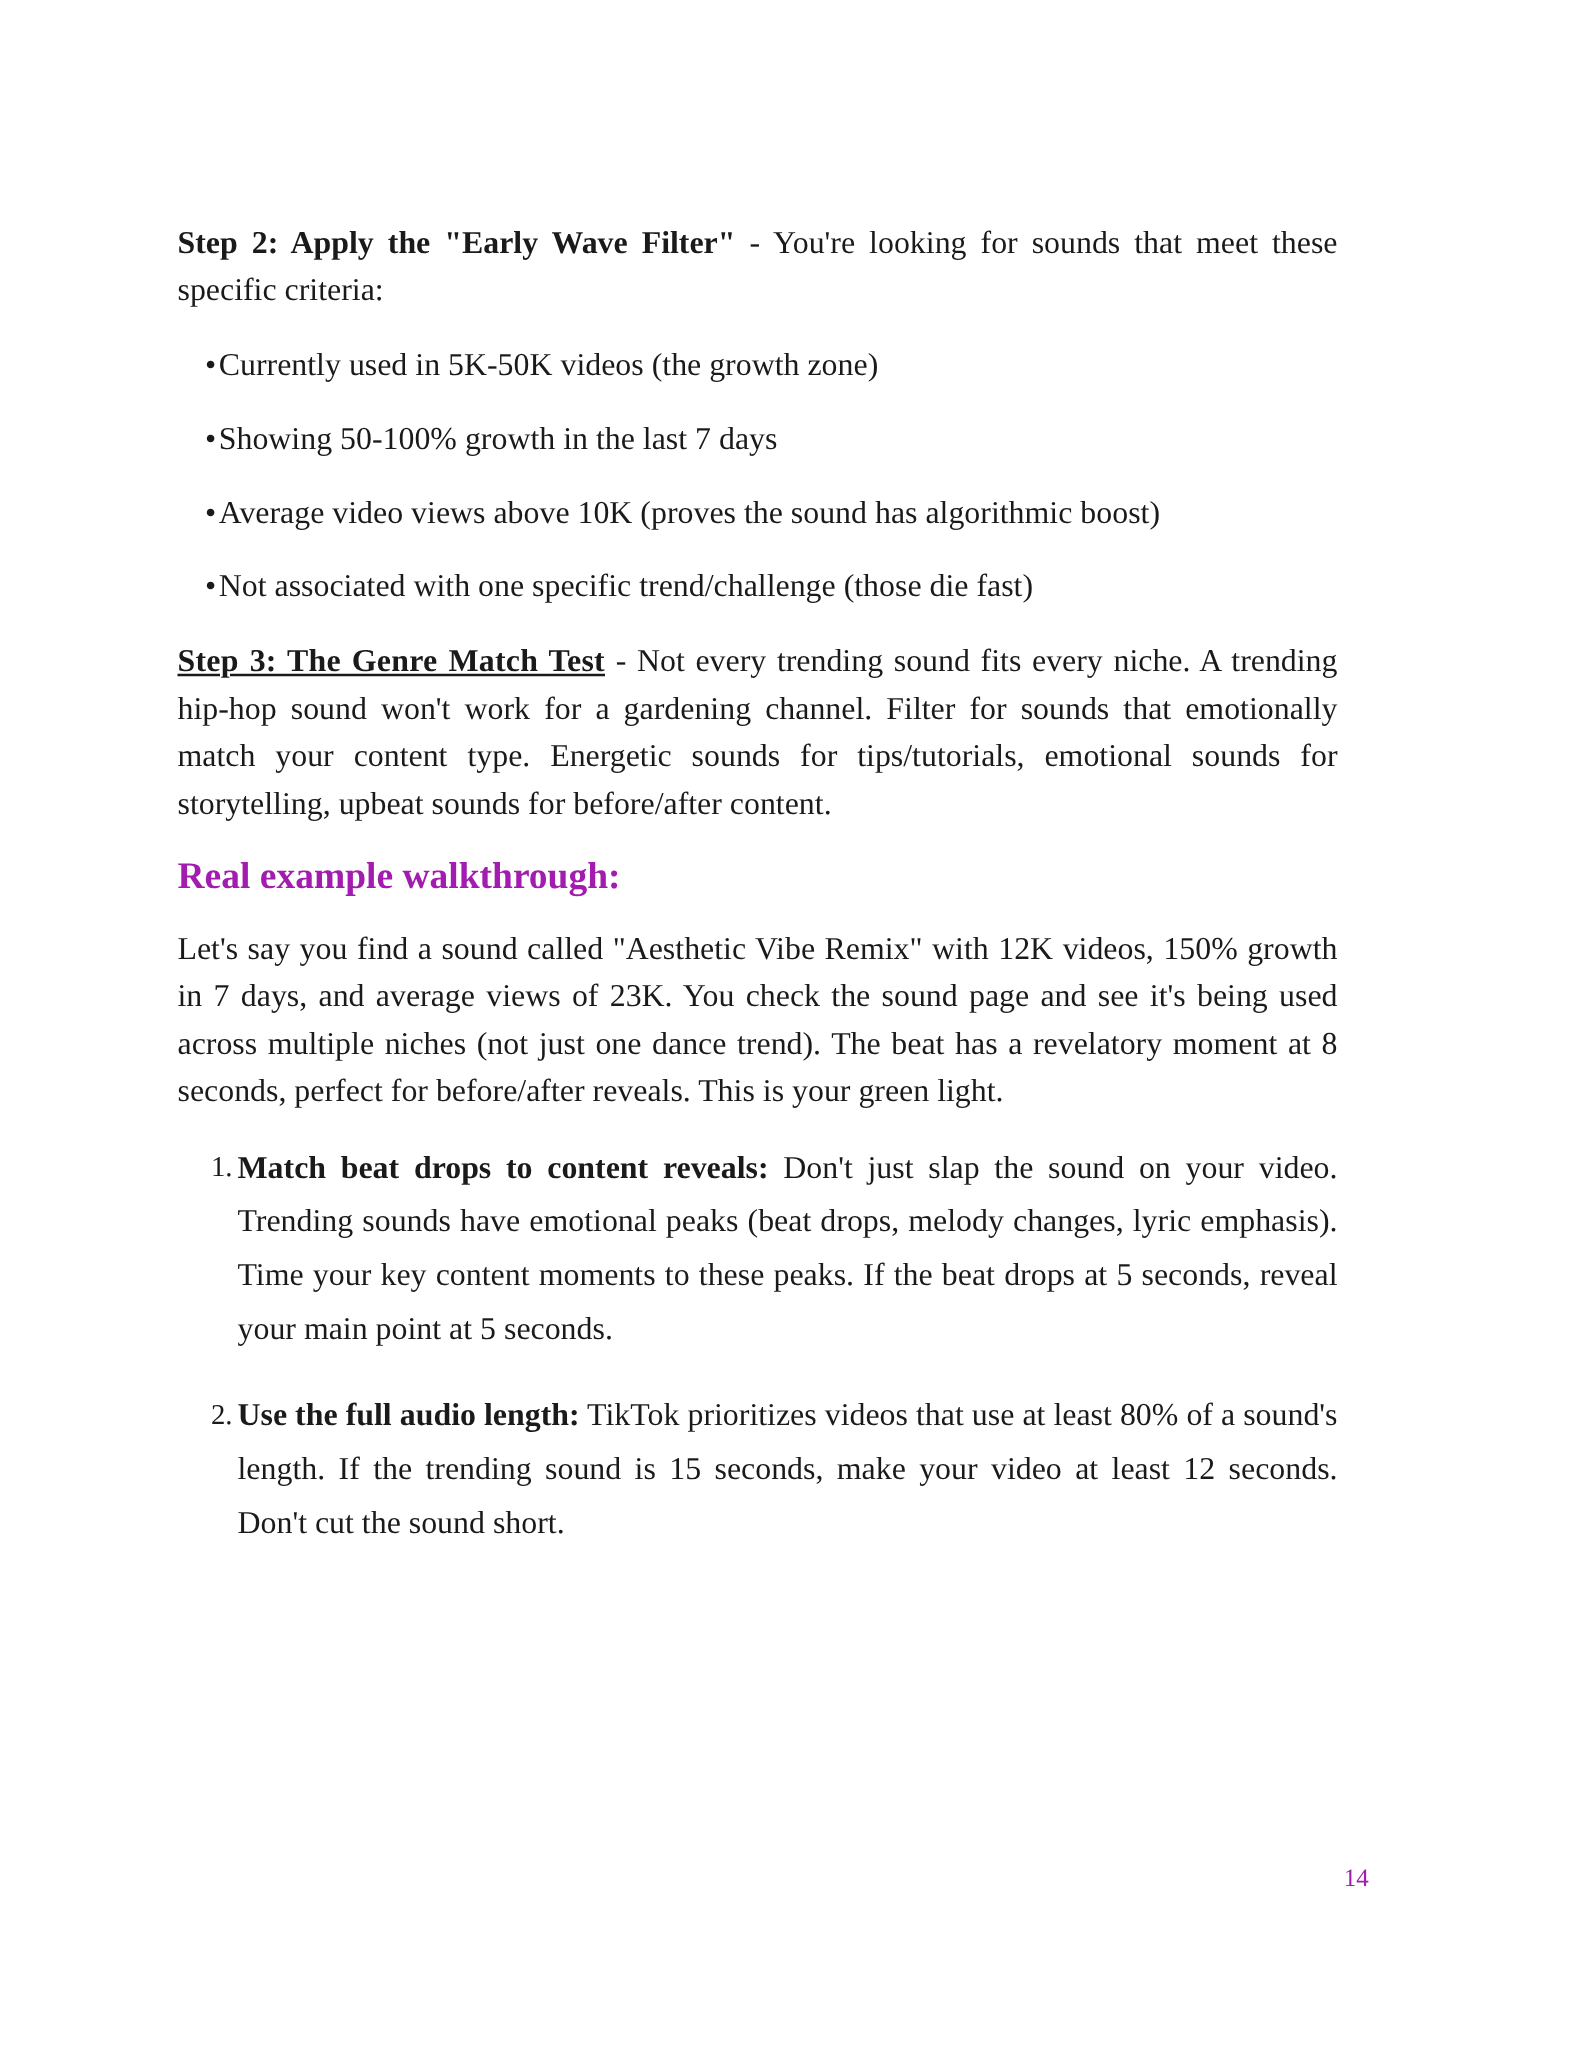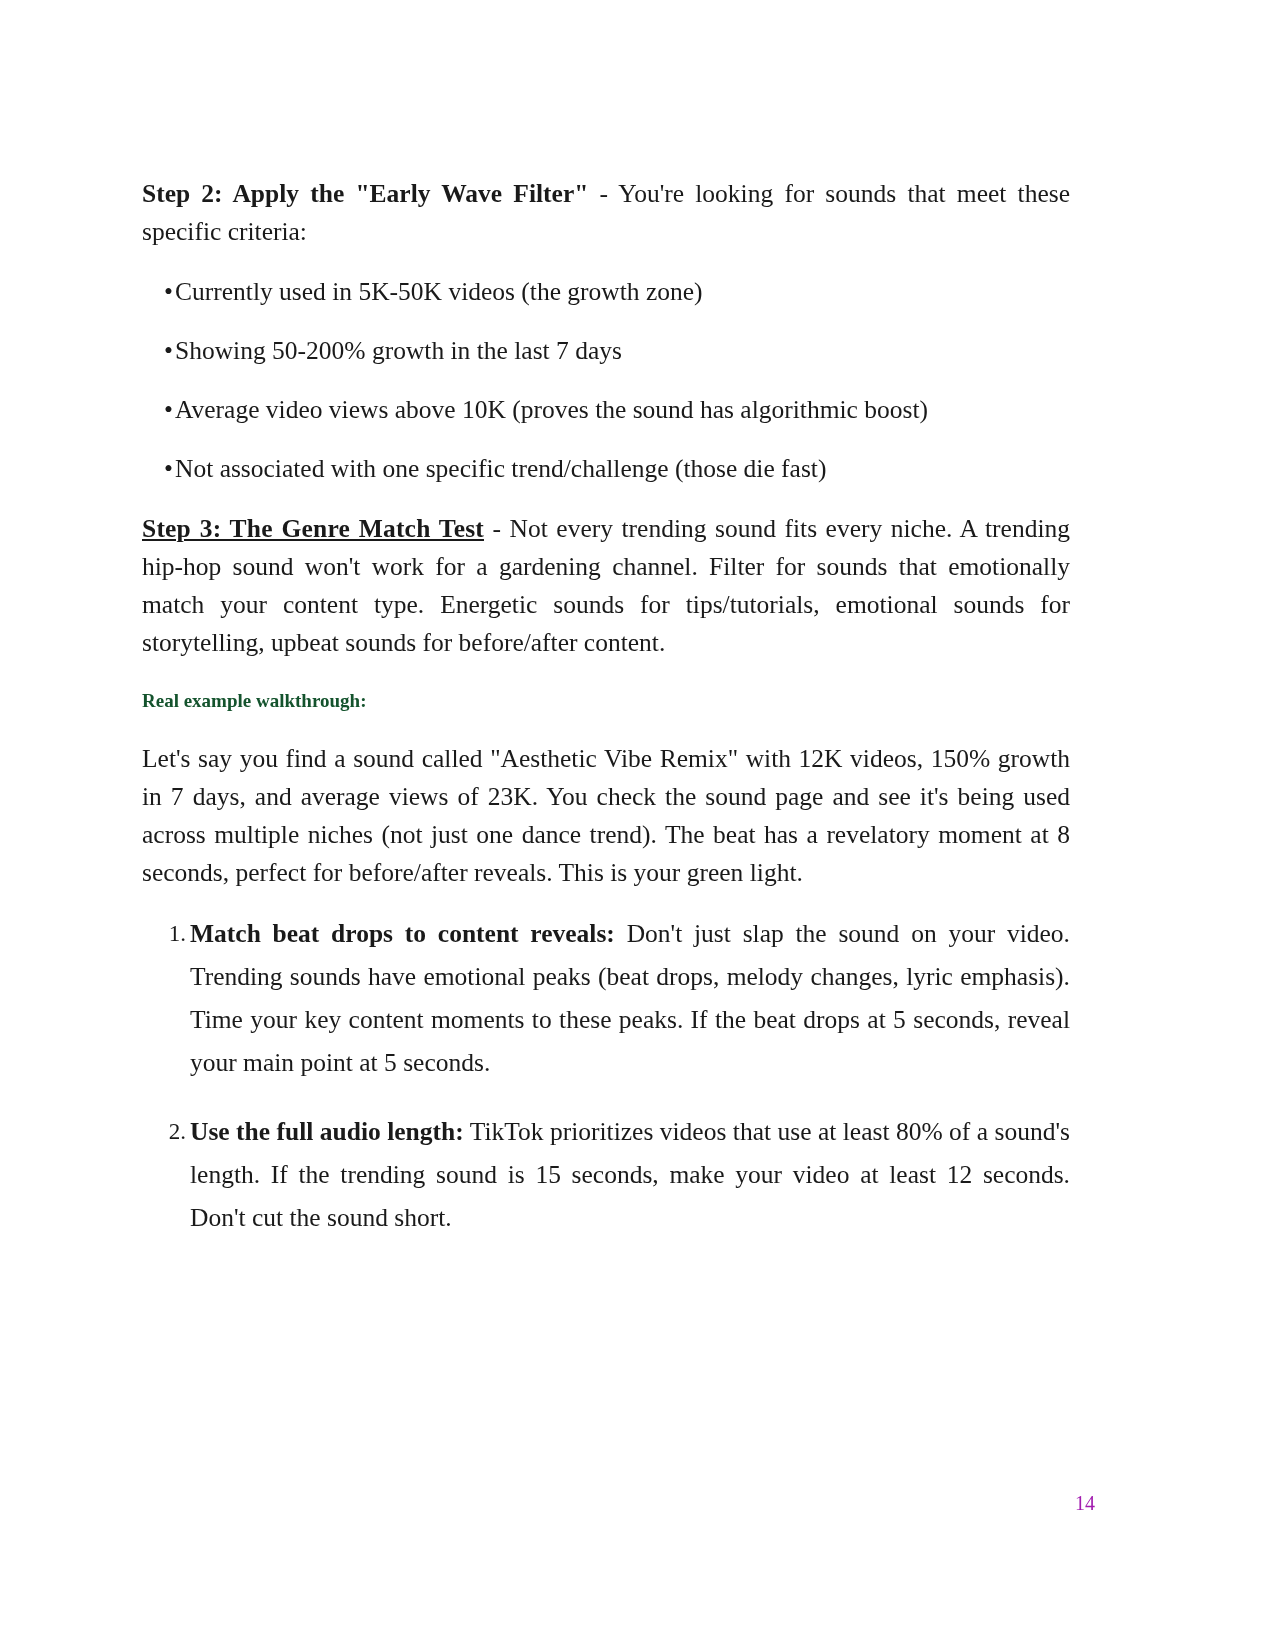--- a/index.html
+++ b/index.html
@@ -30,25 +30,25 @@
     margin: 0 0 20px 0;
     color: #1a1a1a;
   }
   .para.first {
     margin-bottom: 22px;
   }
   .bold {
     font-weight: bold;
   }
   .heading {
-    font-size: 19px;
+    font-size: 30px;
     line-height: 38px;
     font-weight: bold;
     margin: 0 0 20px 0;
-    color: #14532d;
+    color: #a21caf;
   }
   ul.bullets {
     list-style: none;
     margin: 0 0 22px 0;
     padding: 0;
   }
   ul.bullets li {
     font-size: 25.5px;
     line-height: 38px;
     margin: 0 0 21px 0;
@@ -101,21 +101,21 @@
 <body>
 
 <div class="page">
 
   <p class="para first">
     <span class="bold">Step 2: Apply the "Early Wave Filter"</span><span> - You're looking for sounds that meet these specific criteria:</span>
   </p>
 
   <ul class="bullets">
     <li><span class="dot">•</span><span>Currently used in 5K-50K videos (the growth zone)</span></li>
-    <li><span class="dot">•</span><span>Showing 50-200% growth in the last 7 days</span></li>
+    <li><span class="dot">•</span><span>Showing 50-100% growth in the last 7 days</span></li>
     <li><span class="dot">•</span><span>Average video views above 10K (proves the sound has algorithmic boost)</span></li>
     <li><span class="dot">•</span><span>Not associated with one specific trend/challenge (those die fast)</span></li>
   </ul>
 
   <p class="para">
     <span class="bold spaced">Step 3: The Genre Match Test</span><span> - Not every trending sound fits every niche. A trending hip-hop sound won't work for a gardening channel. Filter for sounds that emotionally match your content type. Energetic sounds for tips/tutorials, emotional sounds for storytelling, upbeat sounds for before/after content.</span>
   </p>
 
   <h3 class="heading">Real example walkthrough:</h3>
 

